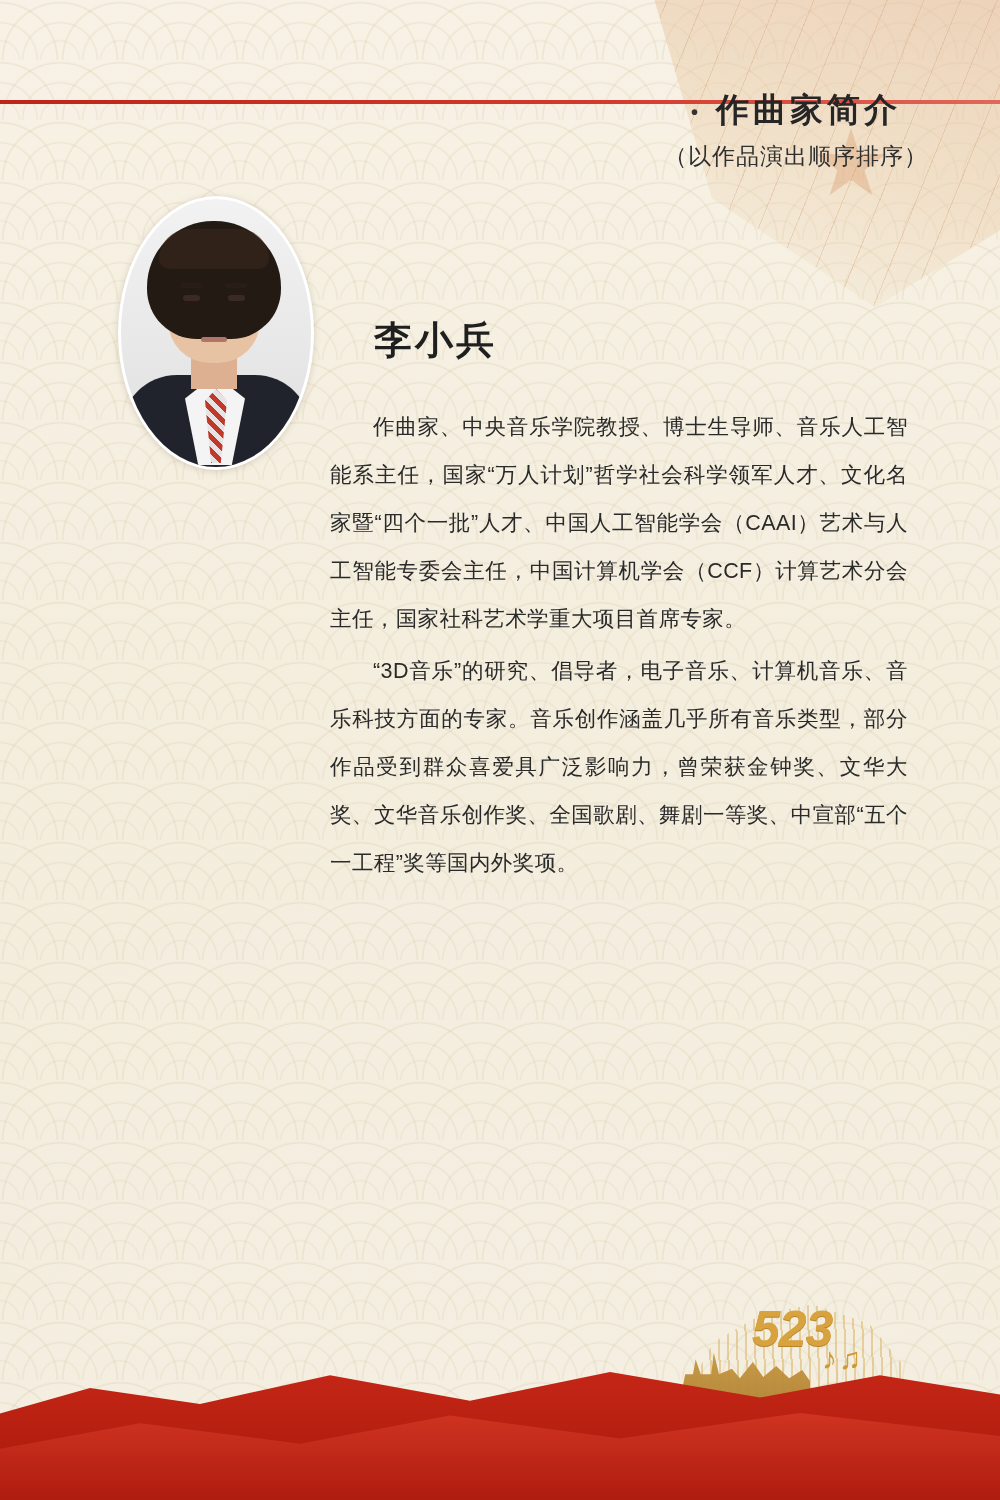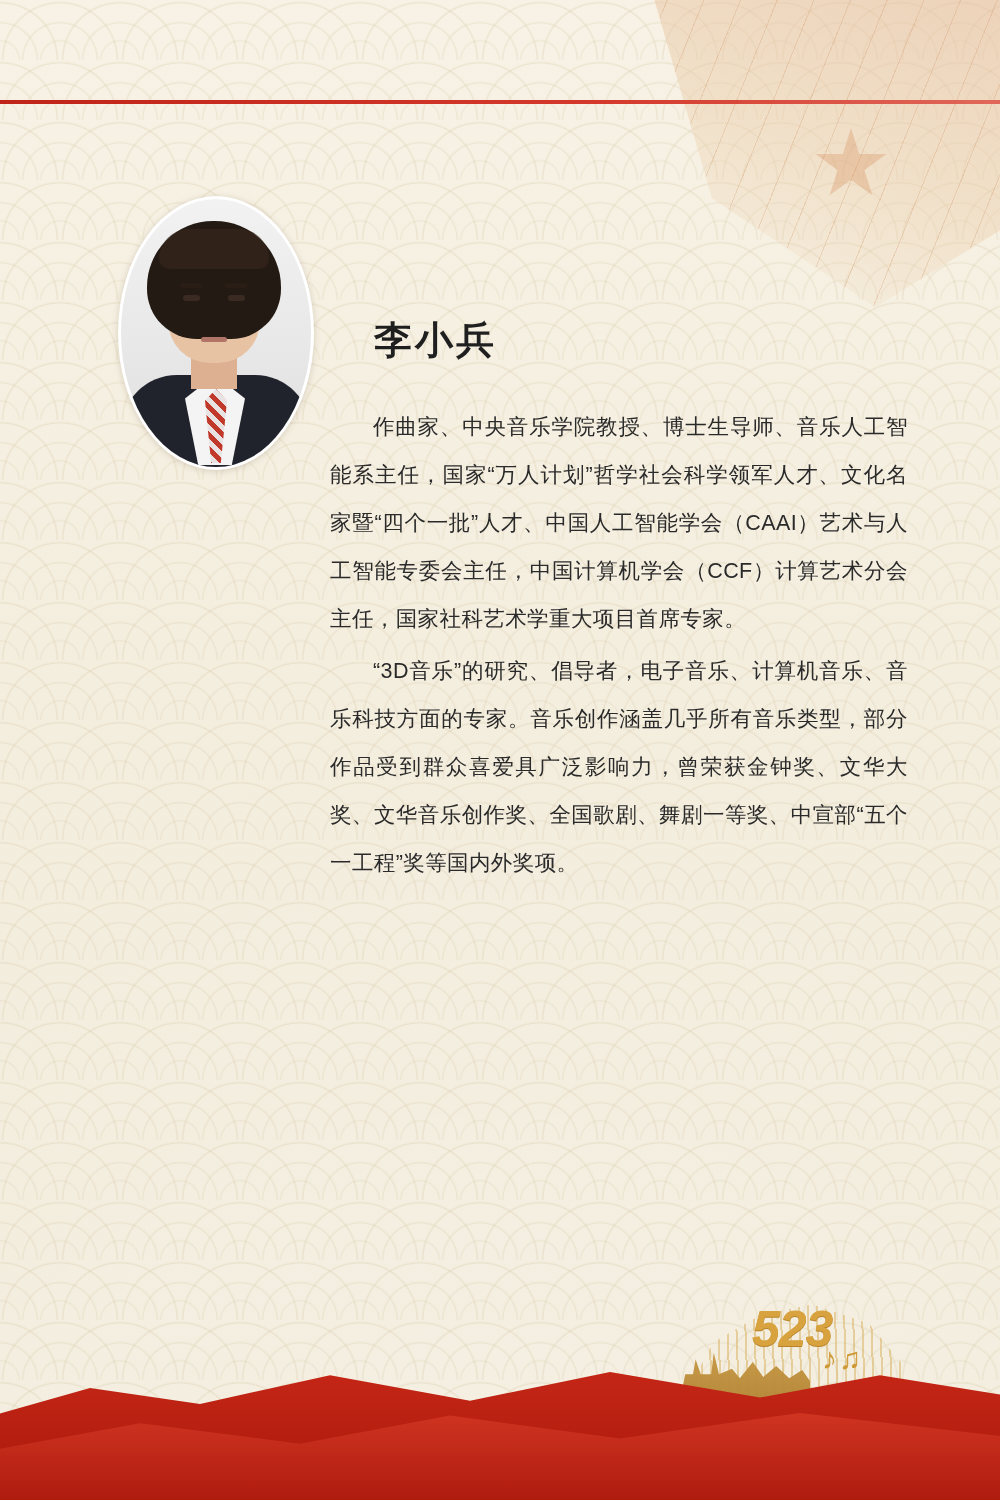--- a/index.html
+++ b/index.html
@@ -326,20 +326,26 @@
 
   <div class="pattern"></div>
 
   <div class="header-band">
     <div class="fan"></div>
     <div class="fan-lines"></div>
     <div class="star"></div>
     <div class="red-rule"></div>
   </div>
 
+  <div class="title-block">
+    <div class="title-main">
+      <span class="title-dot">•</span><span>作曲家简介</span>
+    </div>
+    <div class="title-sub">（以作品演出顺序排序）</div>
+  </div>
 
   <div class="portrait">
     <div class="portrait-art">
       <div class="p-suit"></div>
       <div class="p-shirt"></div>
       <div class="p-tie"></div>
       <div class="p-neck"></div>
       <div class="p-face"></div>
       <div class="p-hair"></div>
       <div class="p-brow l"></div>

